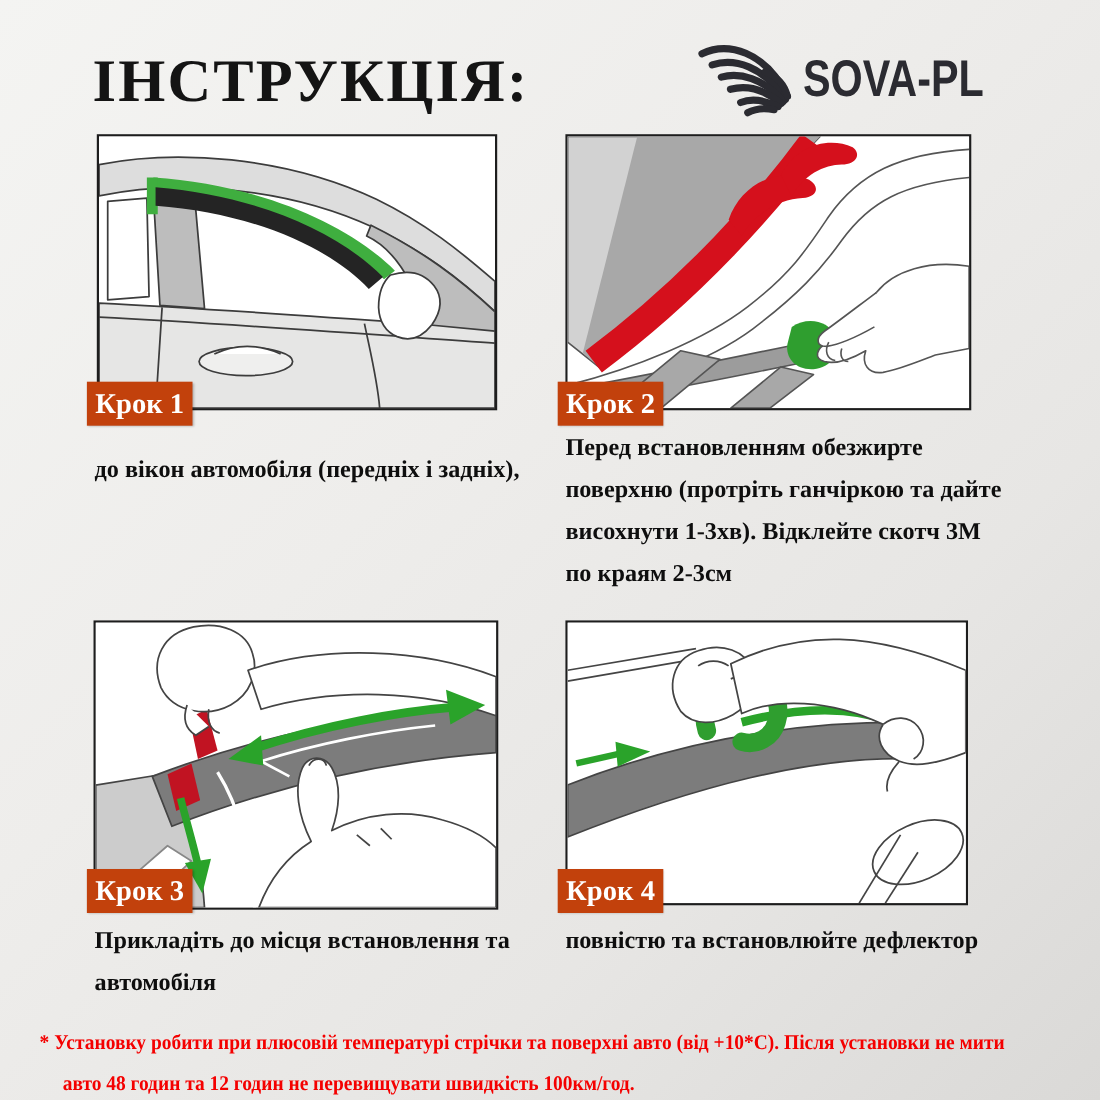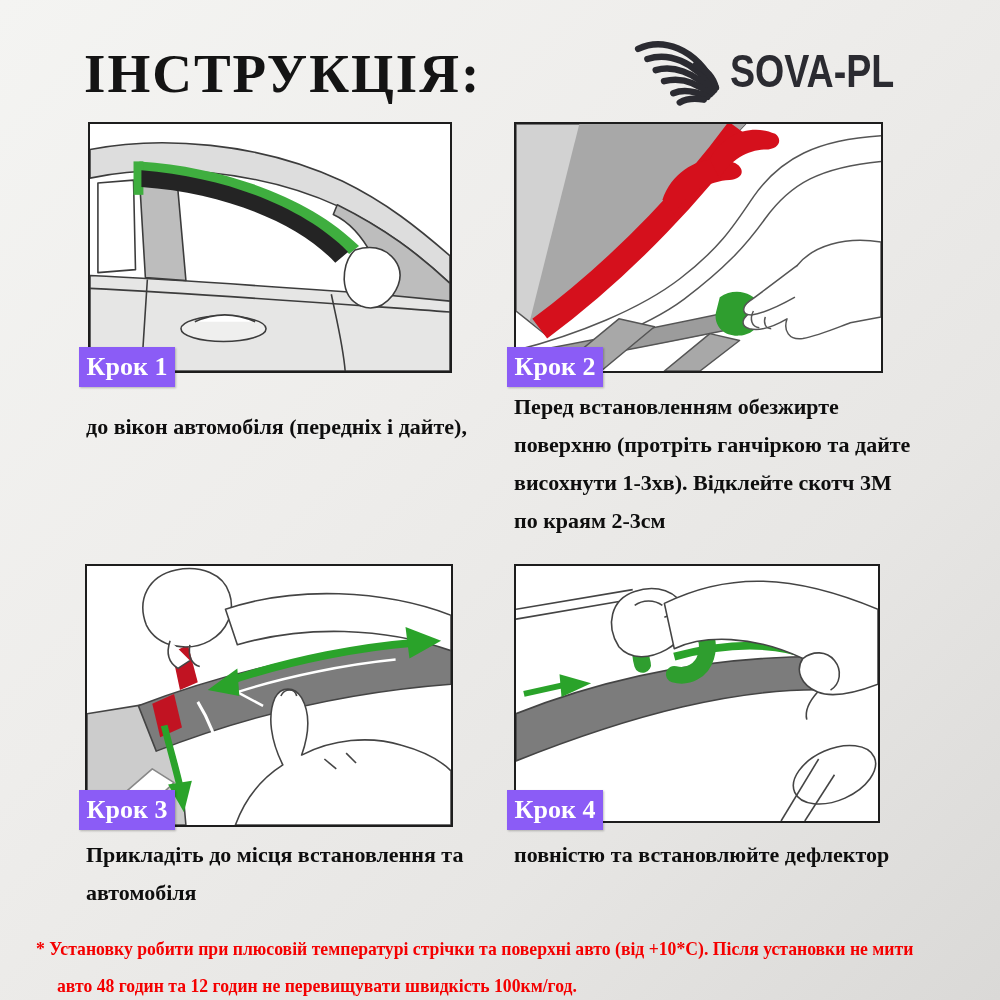--- a/index.html
+++ b/index.html
@@ -18,21 +18,21 @@
   .brand-name{
     font-family:"Liberation Sans",sans-serif;font-weight:bold;font-size:47px;
     color:#2b2b31;transform:scaleX(0.8);transform-origin:left center;
     letter-spacing:0px;margin-left:4px;line-height:70px;white-space:nowrap;
   }
   .panel{
     position:absolute;background:#ffffff;border:2px solid #1d1d1d;box-sizing:border-box;
   }
   .panel svg{display:block;width:100%;height:100%;}
   .badge{
-    position:absolute;width:96px;height:40px;background:#8b5cf6;
+    position:absolute;width:96px;height:40px;background:#c2410c;
     display:flex;align-items:center;justify-content:center;
     color:#ffffff;font-weight:bold;font-size:26px;
     font-family:"Liberation Serif",serif;
     box-shadow:1px 1px 2px rgba(0,0,0,0.25);
   }
   .step-text{
     position:absolute;font-weight:bold;font-size:22px;line-height:38px;
     color:#0e0e0e;white-space:nowrap;font-family:"Liberation Serif",serif;
   }
   .footnote{
@@ -196,21 +196,21 @@
   <span>Крок 2</span>
 </div>
 <div class="badge" style="left:79px;top:790px;">
   <span>Крок 3</span>
 </div>
 <div class="badge" style="left:507px;top:790px;">
   <span>Крок 4</span>
 </div>
 
 <div class="step-text" style="left:86px;top:408px;">
-  <div>до вікон автомобіля (передніх і дайте),</div>
+  <div>до вікон автомобіля (передніх і задніх),</div>
 </div>
 <div class="step-text" style="left:514px;top:388px;">
   <div>Перед встановленням обезжирте</div>
   <div>поверхню (протріть ганчіркою та дайте</div>
   <div>висохнути 1-3хв). Відклейте скотч 3М</div>
   <div>по краям 2-3см</div>
 </div>
 <div class="step-text" style="left:86px;top:836px;">
   <div>Прикладіть до місця встановлення та</div>
   <div>автомобіля</div>

